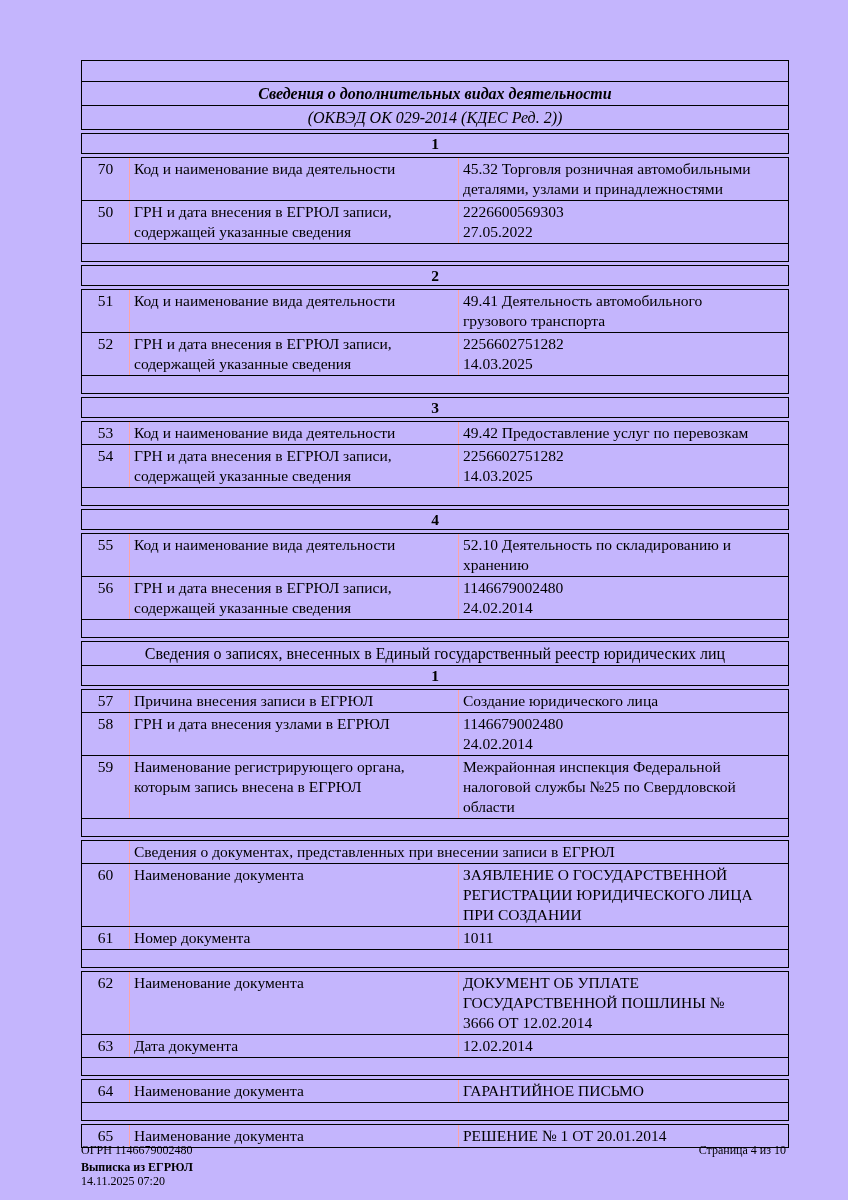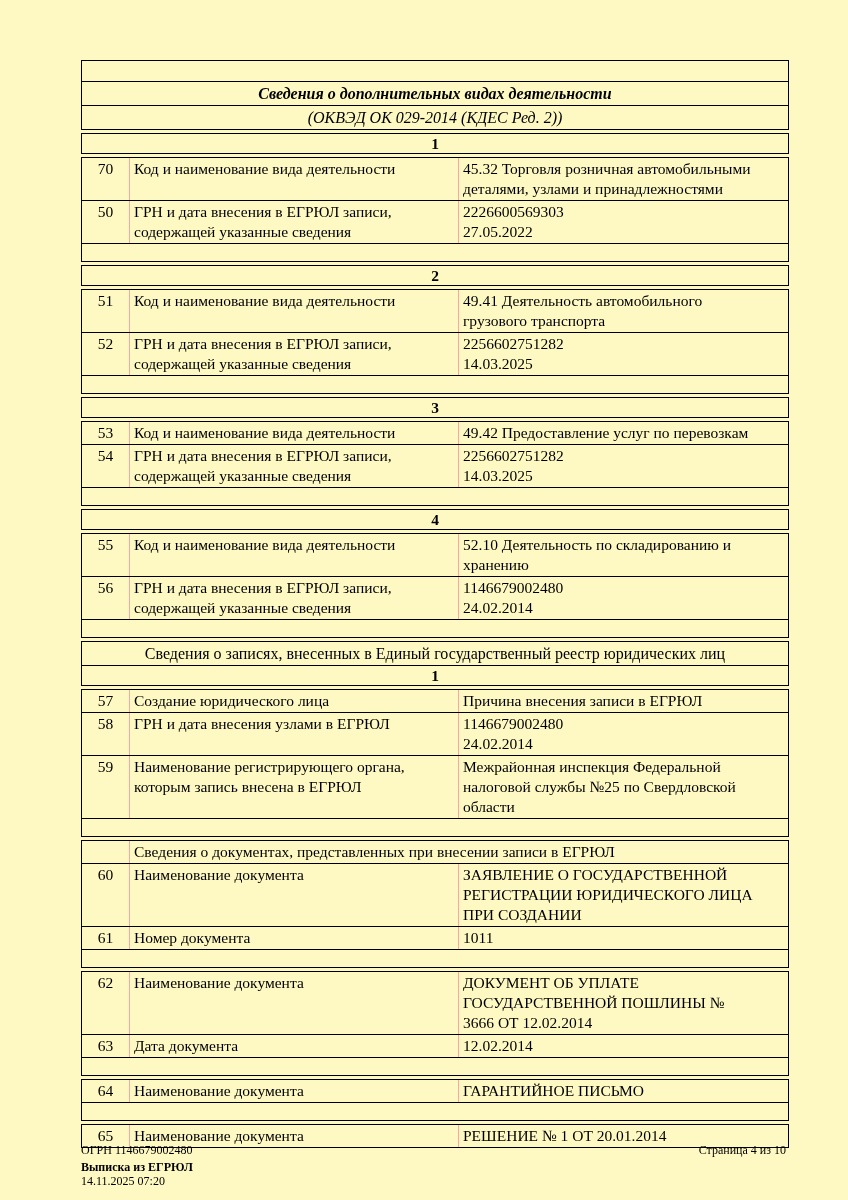--- a/index.html
+++ b/index.html
@@ -1,19 +1,19 @@
 <!DOCTYPE html>
 <html><head>
 <meta charset="utf-8">
 <style>
   html,body{margin:0;padding:0;background:#ffffff;}
   .page{
     position:relative;
     width:848px;height:1200px;
-    background:#fef9c3;
+    background:#c4b5fd;
     color:#000;
     font-family:"Liberation Serif","DejaVu Serif",serif;
     overflow:hidden;
   }
   .doc{position:absolute;left:81px;top:60px;width:708px;}
   .block{border:1px solid #000;margin-bottom:3px;}
   .row{display:grid;}
   .row + .row{border-top:1px solid #000;}
   .row.data{grid-template-columns:47px 329px 1fr;}
   .row.subsection{grid-template-columns:47px 1fr;}
@@ -144,22 +144,22 @@
         <div class="row title b">
           <div class="c">Сведения о записях, внесенных в Единый государственный реестр юридических лиц</div>
         </div>
         <div class="row num">
           <div class="c">1</div>
         </div>
       </div>
       <div class="block">
         <div class="row data">
           <div class="c no">57</div>
+          <div class="c">Причина внесения записи в ЕГРЮЛ</div>
           <div class="c">Создание юридического лица</div>
-          <div class="c">Причина внесения записи в ЕГРЮЛ</div>
         </div>
         <div class="row data">
           <div class="c no">58</div>
           <div class="c">ГРН и дата внесения узлами в ЕГРЮЛ</div>
           <div class="c">1146679002480
 24.02.2014</div>
         </div>
         <div class="row data">
           <div class="c no">59</div>
           <div class="c">Наименование регистрирующего органа,

